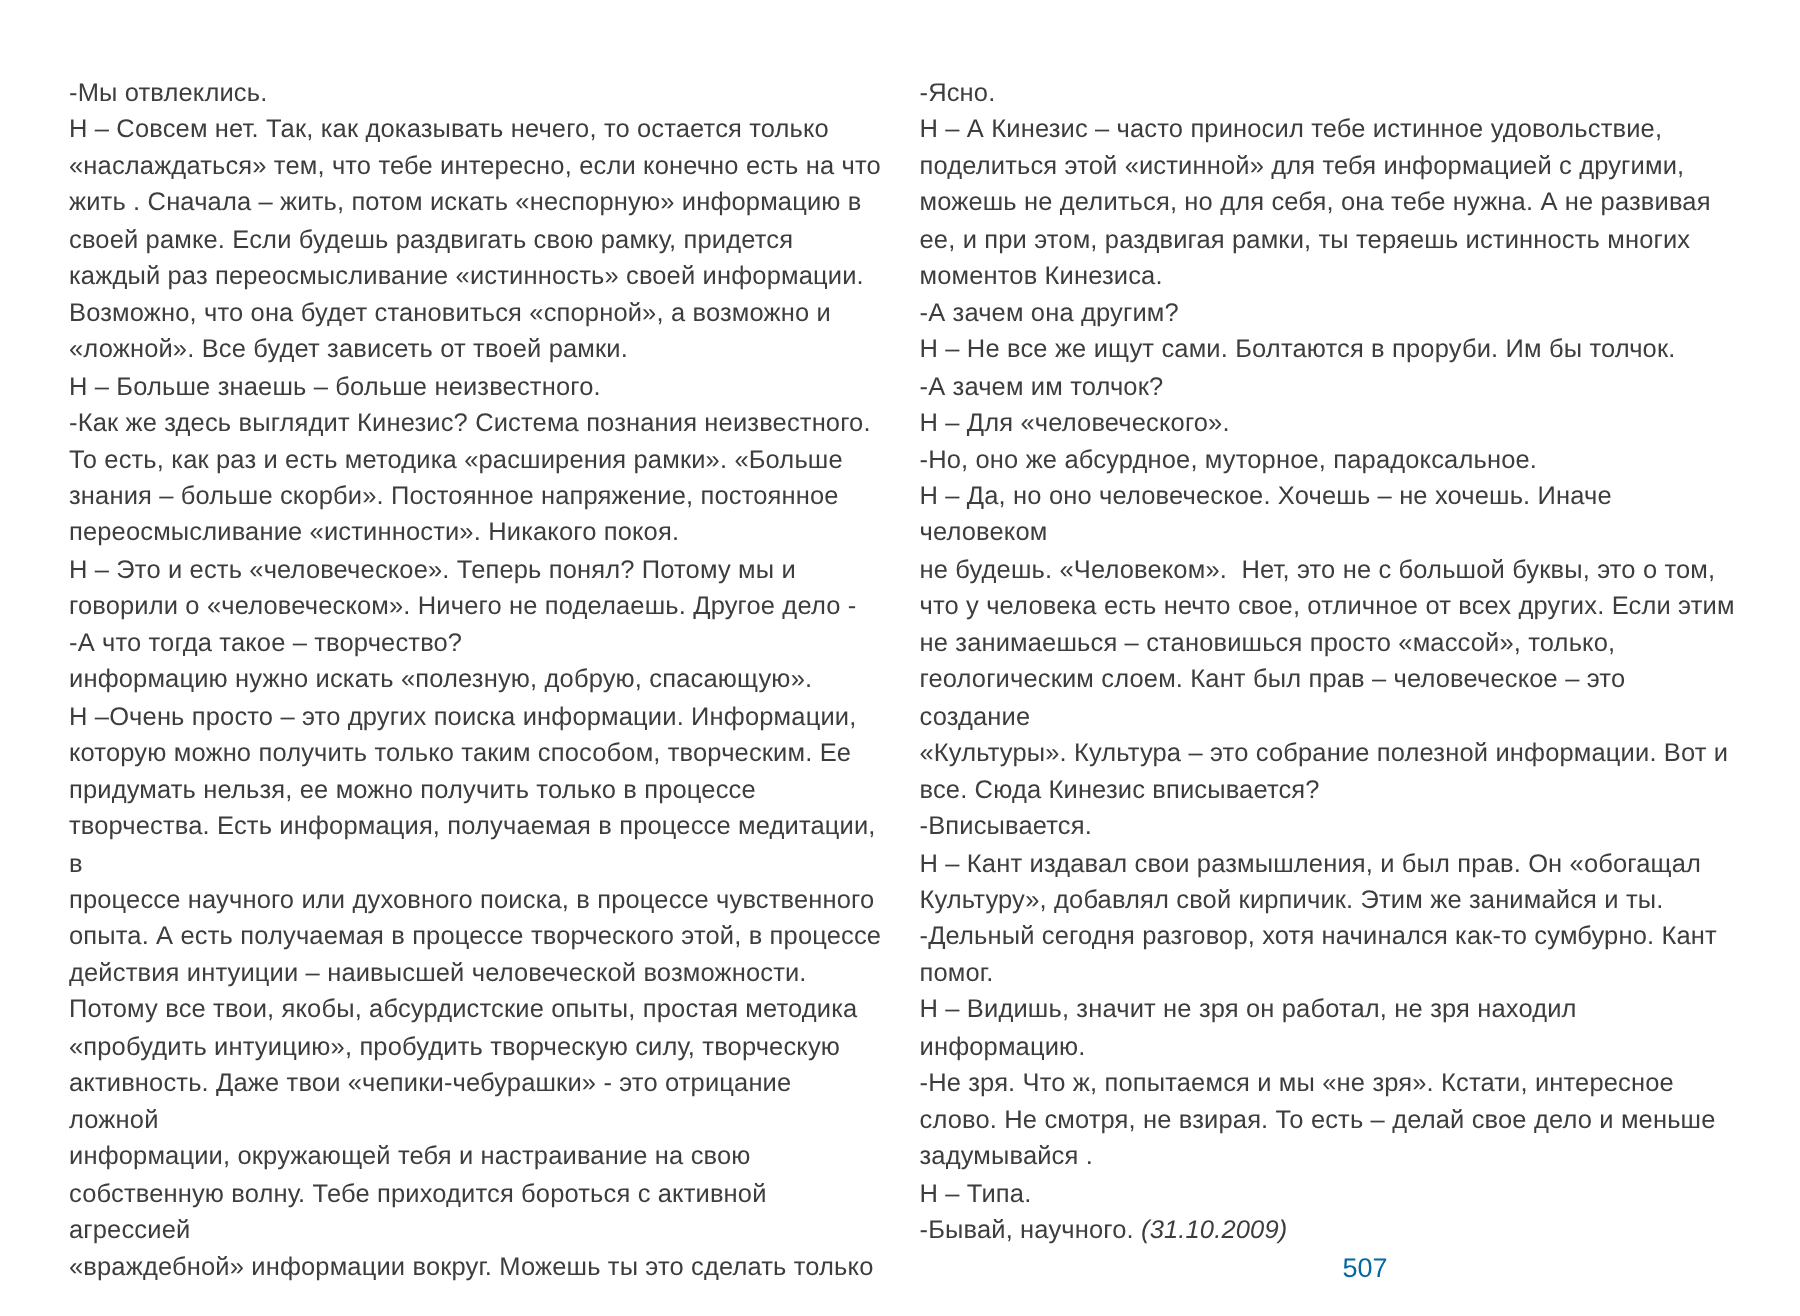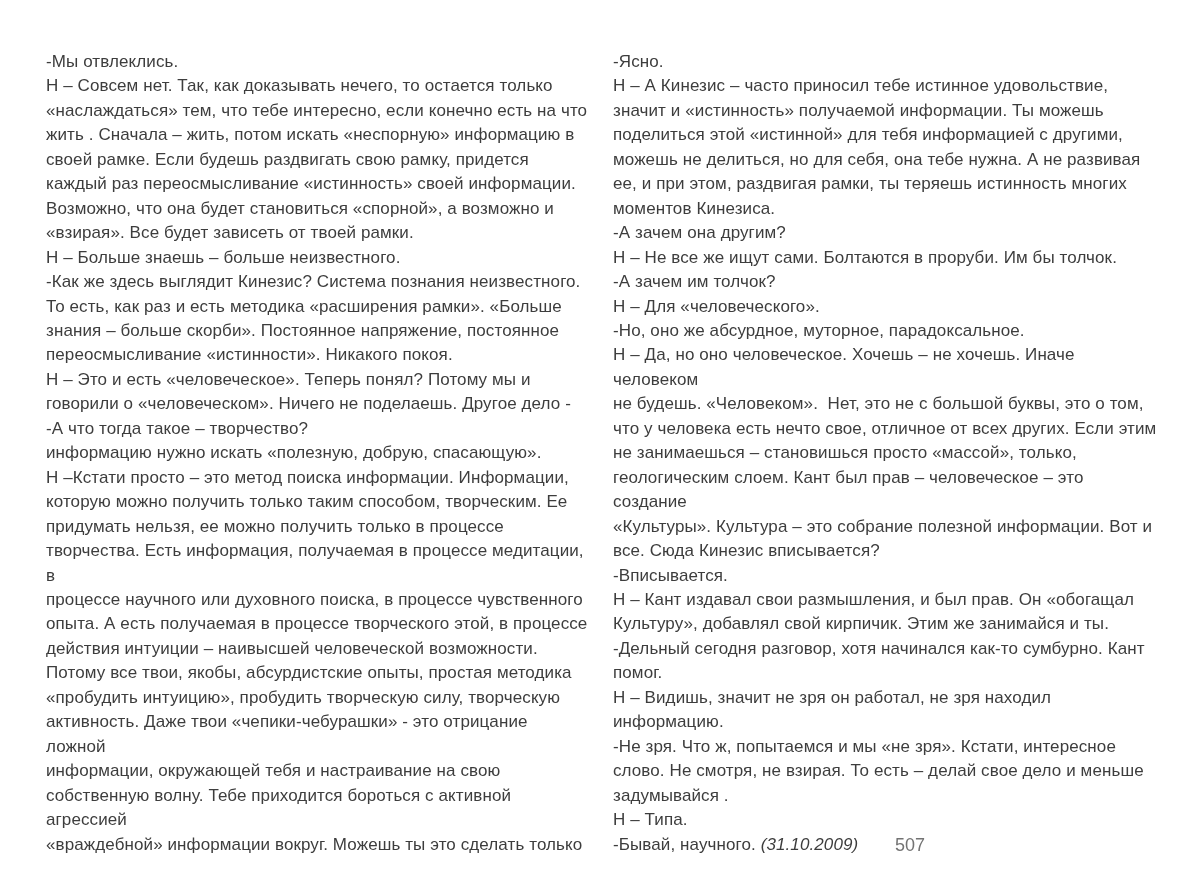--- a/index.html
+++ b/index.html
@@ -30,63 +30,62 @@
   .text-line {
     white-space: pre-wrap;
     min-height: 24.45px;
   }
   .run-italic { font-style: italic; }
   .page-number {
     position: absolute;
     right: 38px;
     top: 835px;
     font-size: 18px;
-    color: #737373;
+    color: #0369a1;
   }
 </style>
 </head>
 <body>
 
 <div class="page">
   <div class="column column-left">
       <div class="text-line">-Мы отвлеклись.</div>
       <div class="text-line">Н – Совсем нет. Так, как доказывать нечего, то остается только</div>
       <div class="text-line">«наслаждаться» тем, что тебе интересно, если конечно есть на что</div>
       <div class="text-line">жить . Сначала – жить, потом искать «неспорную» информацию в</div>
       <div class="text-line">своей рамке. Если будешь раздвигать свою рамку, придется</div>
       <div class="text-line">каждый раз переосмысливание «истинность» своей информации.</div>
       <div class="text-line">Возможно, что она будет становиться «спорной», а возможно и</div>
-      <div class="text-line">«взирая». Все будет зависеть от твоей рамки.</div>
+      <div class="text-line">«ложной». Все будет зависеть от твоей рамки.</div>
       <div class="text-line">Н – Больше знаешь – больше неизвестного.</div>
       <div class="text-line">-Как же здесь выглядит Кинезис? Система познания неизвестного.</div>
       <div class="text-line">То есть, как раз и есть методика «расширения рамки». «Больше</div>
       <div class="text-line">знания – больше скорби». Постоянное напряжение, постоянное</div>
       <div class="text-line">переосмысливание «истинности». Никакого покоя.</div>
       <div class="text-line">Н – Это и есть «человеческое». Теперь понял? Потому мы и</div>
       <div class="text-line">говорили о «человеческом». Ничего не поделаешь. Другое дело -</div>
       <div class="text-line">-А что тогда такое – творчество?</div>
       <div class="text-line">информацию нужно искать «полезную, добрую, спасающую».</div>
-      <div class="text-line">Н –Кстати просто – это метод поиска информации. Информации,</div>
+      <div class="text-line">Н –Очень просто – это других поиска информации. Информации,</div>
       <div class="text-line">которую можно получить только таким способом, творческим. Ее</div>
       <div class="text-line">придумать нельзя, ее можно получить только в процессе</div>
       <div class="text-line">творчества. Есть информация, получаемая в процессе медитации, в</div>
       <div class="text-line">процессе научного или духовного поиска, в процессе чувственного</div>
       <div class="text-line">опыта. А есть получаемая в процессе творческого этой, в процессе</div>
       <div class="text-line">действия интуиции – наивысшей человеческой возможности.</div>
       <div class="text-line">Потому все твои, якобы, абсурдистские опыты, простая методика</div>
       <div class="text-line">«пробудить интуицию», пробудить творческую силу, творческую</div>
       <div class="text-line">активность. Даже твои «чепики-чебурашки» - это отрицание ложной</div>
       <div class="text-line">информации, окружающей тебя и настраивание на свою</div>
       <div class="text-line">собственную волну. Тебе приходится бороться с активной агрессией</div>
       <div class="text-line">«враждебной» информации вокруг. Можешь ты это сделать только</div>
     </div>
   <div class="column column-right">
       <div class="text-line">-Ясно.</div>
       <div class="text-line">Н – А Кинезис – часто приносил тебе истинное удовольствие,</div>
-      <div class="text-line">значит и «истинность» получаемой информации. Ты можешь</div>
       <div class="text-line">поделиться этой «истинной» для тебя информацией с другими,</div>
       <div class="text-line">можешь не делиться, но для себя, она тебе нужна. А не развивая</div>
       <div class="text-line">ее, и при этом, раздвигая рамки, ты теряешь истинность многих</div>
       <div class="text-line">моментов Кинезиса.</div>
       <div class="text-line">-А зачем она другим?</div>
       <div class="text-line">Н – Не все же ищут сами. Болтаются в проруби. Им бы толчок.</div>
       <div class="text-line">-А зачем им толчок?</div>
       <div class="text-line">Н – Для «человеческого».</div>
       <div class="text-line">-Но, оно же абсурдное, муторное, парадоксальное.</div>
       <div class="text-line">Н – Да, но оно человеческое. Хочешь – не хочешь. Иначе человеком</div>

